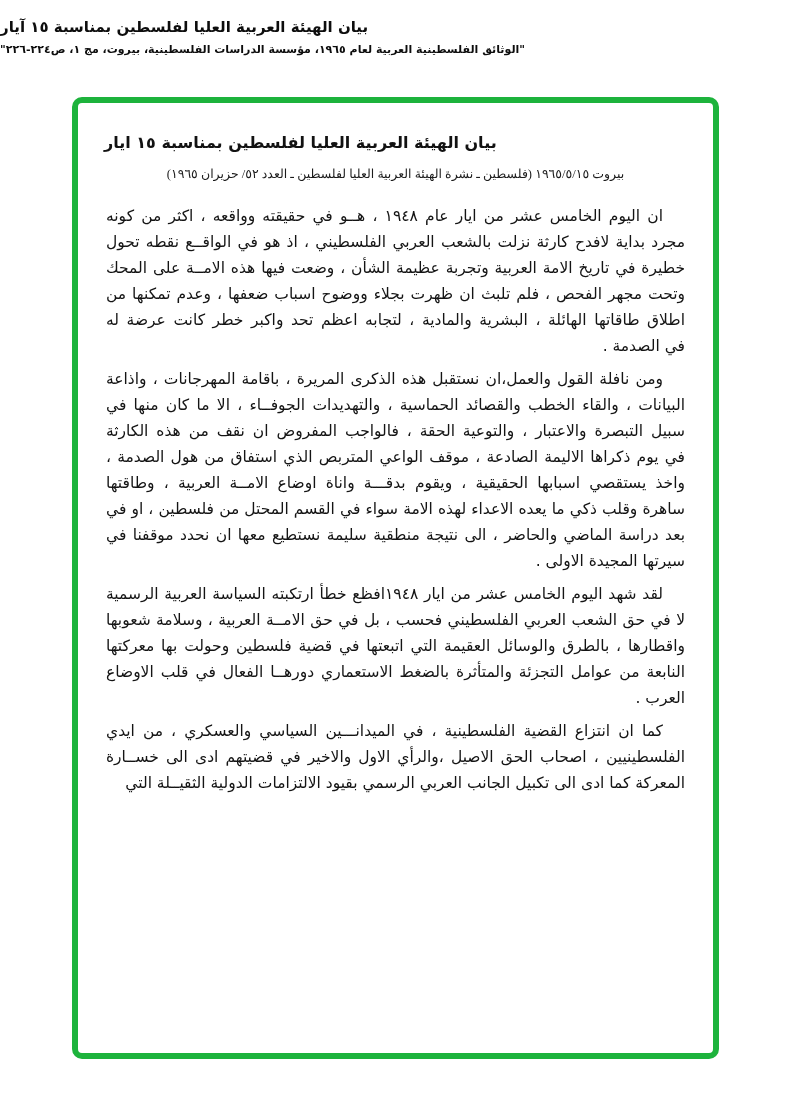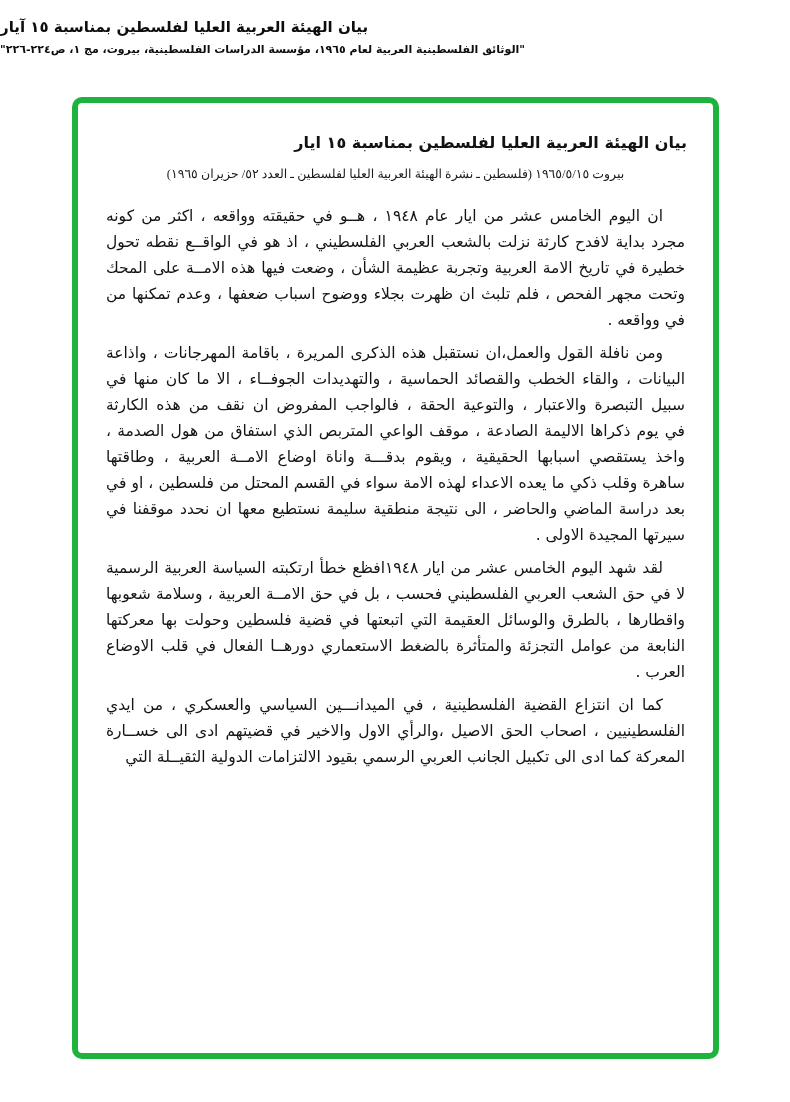--- a/index.html
+++ b/index.html
@@ -10,21 +10,21 @@
   .top-header{ text-align:left; padding-top:18px; direction:rtl; }
   .top-title{ font-size:15px; font-weight:bold; color:#0d0d0d; letter-spacing:0.2px; }
   .top-citation{ font-size:11px; font-weight:bold; margin-top:7px; color:#0d0d0d; }
 
   .doc-frame{
     position:absolute; left:72px; top:97px; width:647px; height:962px;
     border:6px solid #1db33c; border-radius:10px; box-sizing:border-box;
     background:#ffffff;
   }
   .doc-inner{ direction:rtl; padding:30px 26px 0 26px; }
-  .doc-title{ text-align:right; font-size:16px; font-weight:bold; color:#121212; margin:0 0 14px 0; }
+  .doc-title{ text-align:left; font-size:16px; font-weight:bold; color:#121212; margin:0 0 14px 0; }
   .doc-dateline{ text-align:center; font-size:12.5px; color:#1c1c1c; margin-bottom:21px;font-family:Liberation Serif, serif; }
 
   .doc-body{ margin:0 2px; }
   .para{ margin:0 0 7px 0; }
   .line{
     font-size:15.5px; line-height:26px; color:#141414;
     text-align:justify; text-align-last:justify;
   }
   .line.first{ padding-right:22px; }
   .line.last{ text-align-last:right; }
@@ -40,21 +40,22 @@
 <div class="doc-frame" style="border-color: rgb(29, 179, 60);">
   <div class="doc-inner">
     <div class="doc-title">بيان الهيئة العربية العليا لفلسطين بمناسبة ١٥ ايار</div>
     <div class="doc-dateline">بيروت ١٩٦٥/٥/١٥ (فلسطين ـ نشرة الهيئة العربية العليا لفلسطين ـ العدد ٥٢/ حزيران ١٩٦٥)</div>
     <div class="doc-body" id="doc-body">
         <div class="para">
           <div class="line first">ان اليوم الخامس عشر من ايار عام ١٩٤٨ ، هــو في حقيقته وواقعه ، اكثر من كونه</div>
           <div class="line">مجرد بداية لافدح كارثة نزلت بالشعب العربي الفلسطيني ، اذ هو في الواقــع نقطه تحول</div>
           <div class="line">خطيرة في تاريخ الامة العربية وتجربة عظيمة الشأن ، وضعت فيها هذه الامــة على المحك</div>
           <div class="line">وتحت مجهر الفحص ، فلم تلبث ان ظهرت بجلاء ووضوح اسباب ضعفها ، وعدم تمكنها من</div>
-          <div class="line last">في وواقعه .</div>
+          <div class="line">اطلاق طاقاتها الهائلة ، البشرية والمادية ، لتجابه اعظم تحد واكبر خطر كانت عرضة له</div>
+          <div class="line last">في الصدمة .</div>
         </div>
         <div class="para">
           <div class="line first">ومن نافلة القول والعمل،ان نستقبل هذه الذكرى المريرة ، باقامة المهرجانات ، واذاعة</div>
           <div class="line">البيانات ، والقاء الخطب والقصائد الحماسية ، والتهديدات الجوفــاء ، الا ما كان منها في</div>
           <div class="line">سبيل التبصرة والاعتبار ، والتوعية الحقة ، فالواجب المفروض ان نقف من هذه الكارثة</div>
           <div class="line">في يوم ذكراها الاليمة الصادعة ، موقف الواعي المتربص الذي استفاق من هول الصدمة ،</div>
           <div class="line">واخذ يستقصي اسبابها الحقيقية ، ويقوم بدقـــة واناة اوضاع الامــة العربية ، وطاقتها</div>
           <div class="line">ساهرة وقلب ذكي ما يعده الاعداء لهذه الامة سواء في القسم المحتل من فلسطين ، او في</div>
           <div class="line">بعد دراسة الماضي والحاضر ، الى نتيجة منطقية سليمة نستطيع معها ان نحدد موقفنا في</div>
           <div class="line last">سيرتها المجيدة الاولى .</div>

